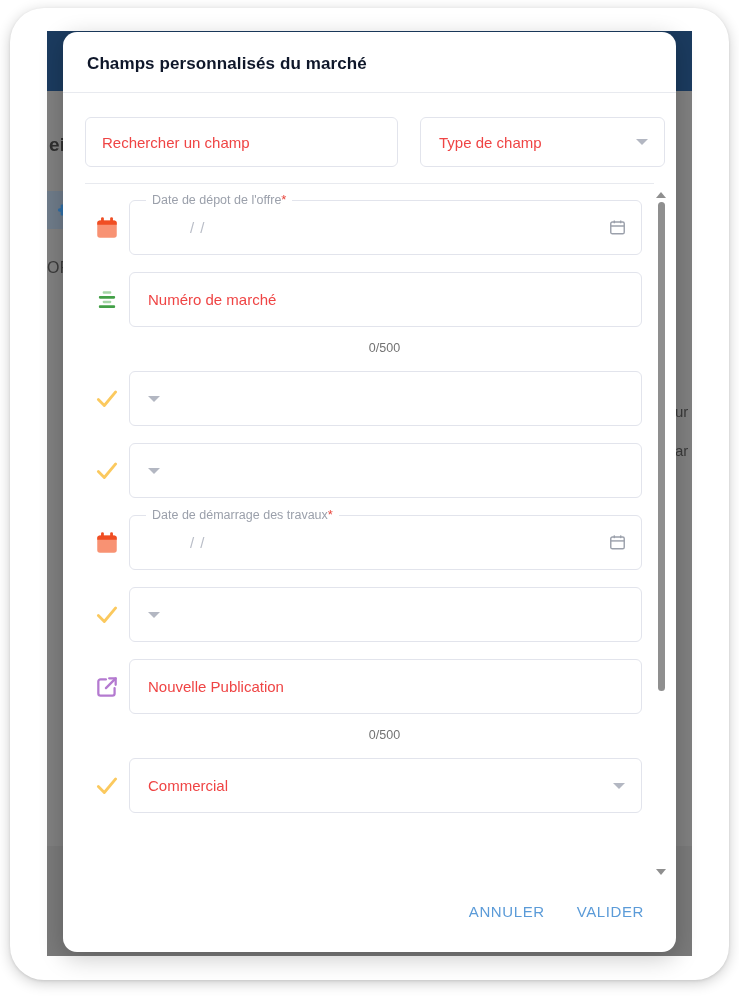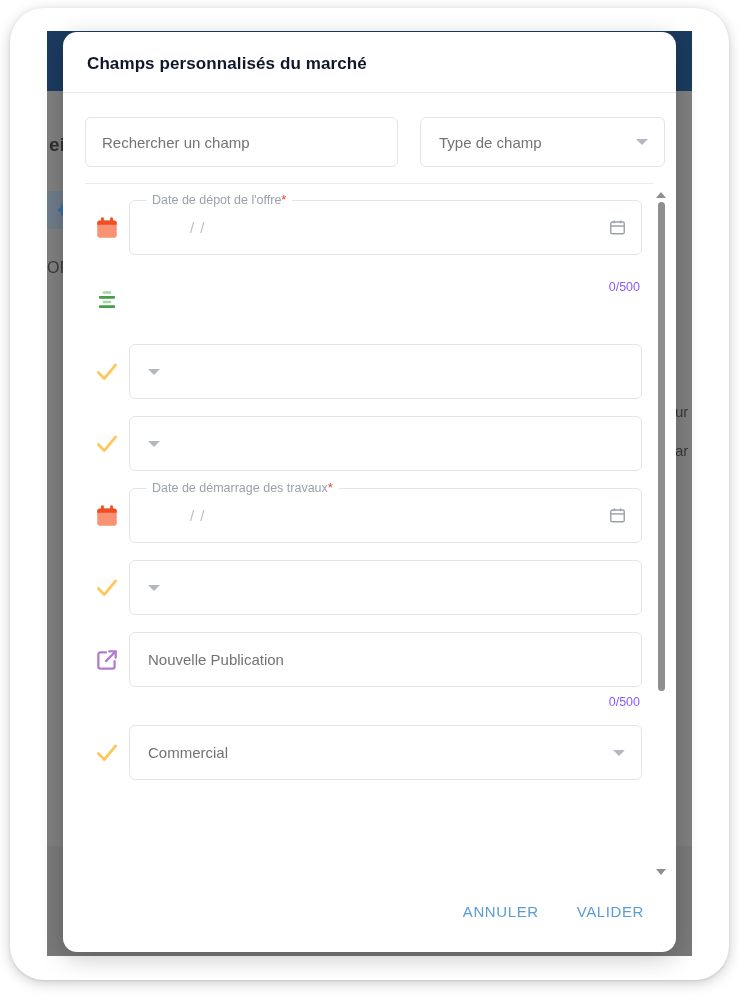--- a/index.html
+++ b/index.html
@@ -131,21 +131,21 @@
     border-radius: 6px;
     height: 50px;
     display: flex;
     align-items: center;
     background: #ffffff;
     box-sizing: border-box;
   }
   .search-box { flex: 0 0 313px; padding: 0 16px; }
   .type-box   { flex: 0 0 245px; padding: 0 14px 0 18px; justify-content: space-between; }
   .ph {
-    color: #737373;
+    color: #ef4444;
     font-size: 15px;
   }
   .caret {
     width: 0; height: 0;
     border-left: 6px solid transparent;
     border-right: 6px solid transparent;
     border-top: 6px solid #b3b7c2;
     margin-right: 2px;
   }
 
@@ -214,24 +214,24 @@
   .req { color: #e8453c; font-size: 13px; }
 
   .date-slashes {
     flex: 1 1 auto;
     color: #b9bdc7;
     font-size: 15px;
     letter-spacing: 1px;
     padding-left: 42px;
   }
   .counter {
-    text-align: right;
+    text-align: center;
     font-size: 12.5px;
-    color: #8b5cf6;
-    margin-top: 8px;
+    color: #737373;
+    margin-top: 14px;
     padding-right: 2px;
   }
 
   
   .sbar {
     position: absolute;
     right: 8px;
     top: 8px;
     bottom: 8px;
     width: 14px;
@@ -259,21 +259,21 @@
     background: #8f8f8f;
     border-radius: 4px;
   }
 
   
   .modal-footer {
     flex: 0 0 auto;
     display: flex;
     justify-content: flex-end;
     align-items: center;
-    gap: 30px;
+    gap: 24px;
     padding: 14px 28px 26px 28px;
   }
   .btn-text {
     background: none;
     border: none;
     color: #5b9bd8;
     font-family: "Liberation Sans", sans-serif;
     font-size: 15px;
     font-weight: normal;
     letter-spacing: .6px;
@@ -359,20 +359,23 @@
         <div class="row">
           <div class="row-icon">
             <svg class="ico" width="26" height="26" viewBox="0 0 24 24">
               <rect x="8" y="4" width="8" height="2.3" rx="1" fill="#a5d6a7"></rect>
               <rect x="4.5" y="8.2" width="15" height="2.6" rx="1" fill="#43a047"></rect>
               <rect x="8" y="12.6" width="8" height="2.3" rx="1" fill="#a5d6a7"></rect>
               <rect x="4.5" y="16.8" width="15" height="2.6" rx="1" fill="#43a047"></rect>
             </svg>
           </div>
           <div class="row-field">
+            <div class="inp">
+              <span class="ph">Numéro de marché</span>
+            </div>
             <div class="counter">0/500</div>
           </div>
         </div>
 
         <div class="row">
           <div class="row-icon">
             <svg class="ico" width="26" height="26" viewBox="0 0 24 24" fill="none" stroke="#fbc95e" stroke-width="2.6" stroke-linecap="round" stroke-linejoin="round">
               <polyline points="4,12.5 9.5,18 20,5.5"></polyline>
             </svg>
           </div>

